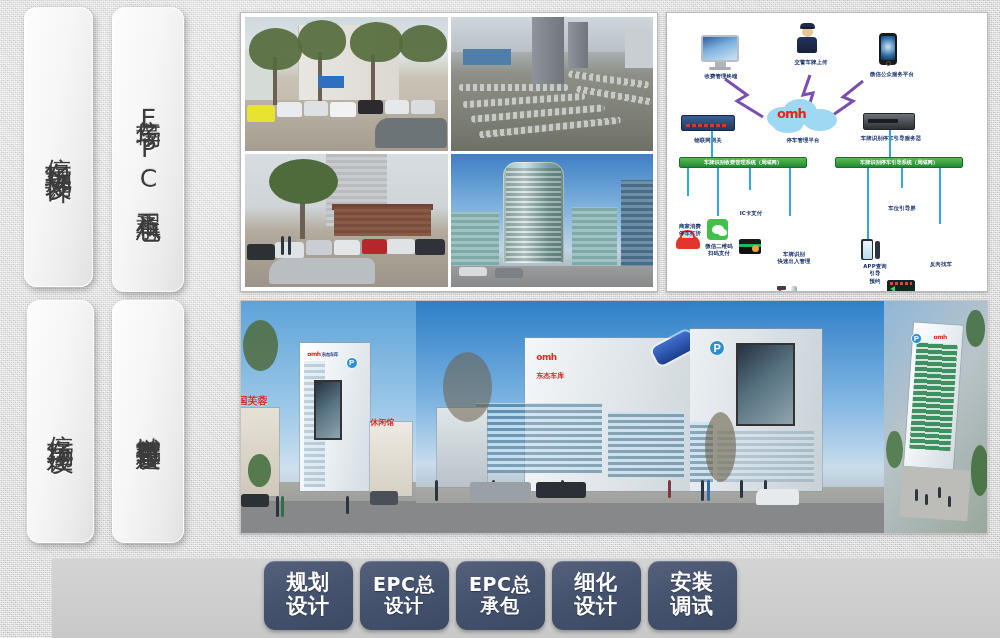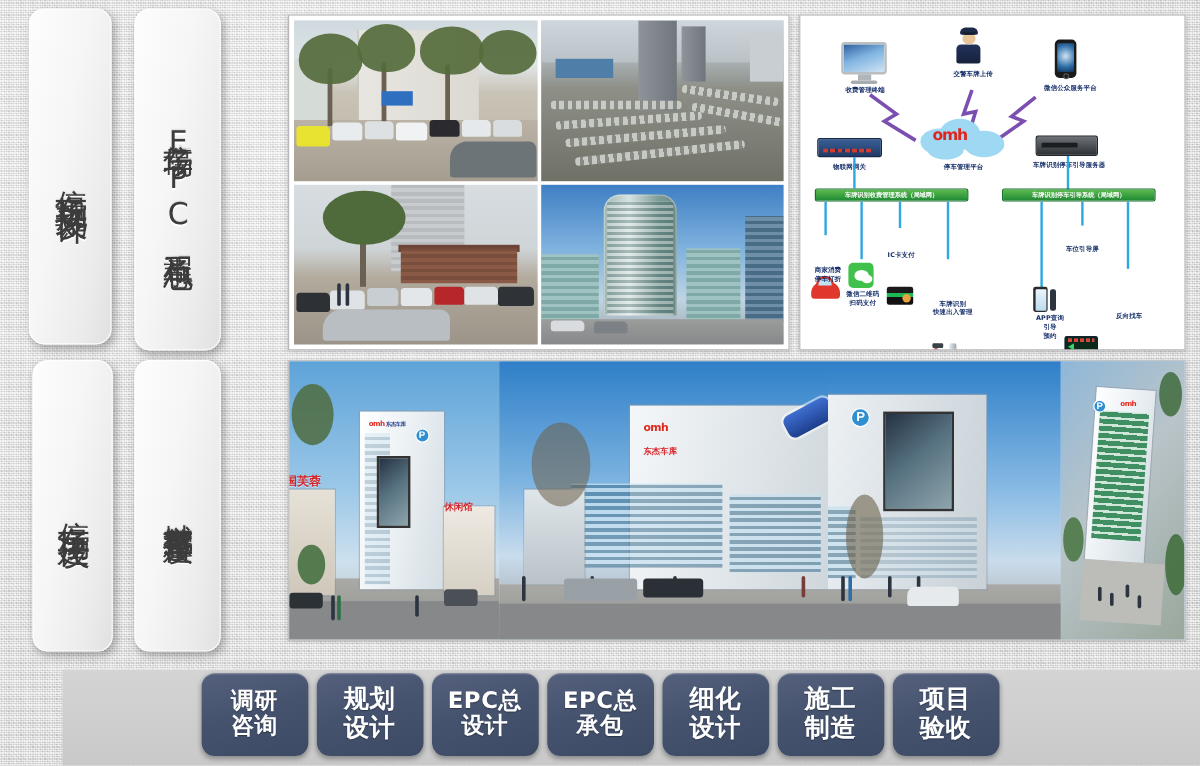--- a/index.html
+++ b/index.html
@@ -528,43 +528,35 @@
       <div class="rp-tree" style="left:2%;top:56%;width:16%;height:16%;background:#46743f"></div>
       <div class="rp-tree" style="left:84%;top:62%;width:18%;height:22%;background:#3d6b3a"></div>
       <div class="rp-person" style="left:30%;bottom:14%;height:5%"></div>
       <div class="rp-person" style="left:40%;bottom:12%;height:5%"></div>
       <div class="rp-person" style="left:52%;bottom:15%;height:5%"></div>
       <div class="rp-person" style="left:62%;bottom:11%;height:5%"></div>
     </div>
   </div>
 
   <div id="bottom-bar">
-    <div class="pbtn lat">
-      <span>调研</span>
-      <span>咨询</span>
-    </div>
     <div class="pbtn">
       <span>规划</span>
       <span>设计</span>
     </div>
     <div class="pbtn lat">
       <span>EPC总</span>
       <span>设计</span>
     </div>
     <div class="pbtn lat">
       <span>EPC总</span>
       <span>承包</span>
     </div>
     <div class="pbtn">
       <span>细化</span>
       <span>设计</span>
     </div>
     <div class="pbtn">
-      <span>施工</span>
-      <span>制造</span>
-    </div>
-    <div class="pbtn">
-      <span>项目</span>
-      <span>验收</span>
+      <span>安装</span>
+      <span>调试</span>
     </div>
   </div>
 
 </div>
 
 </body></html>

